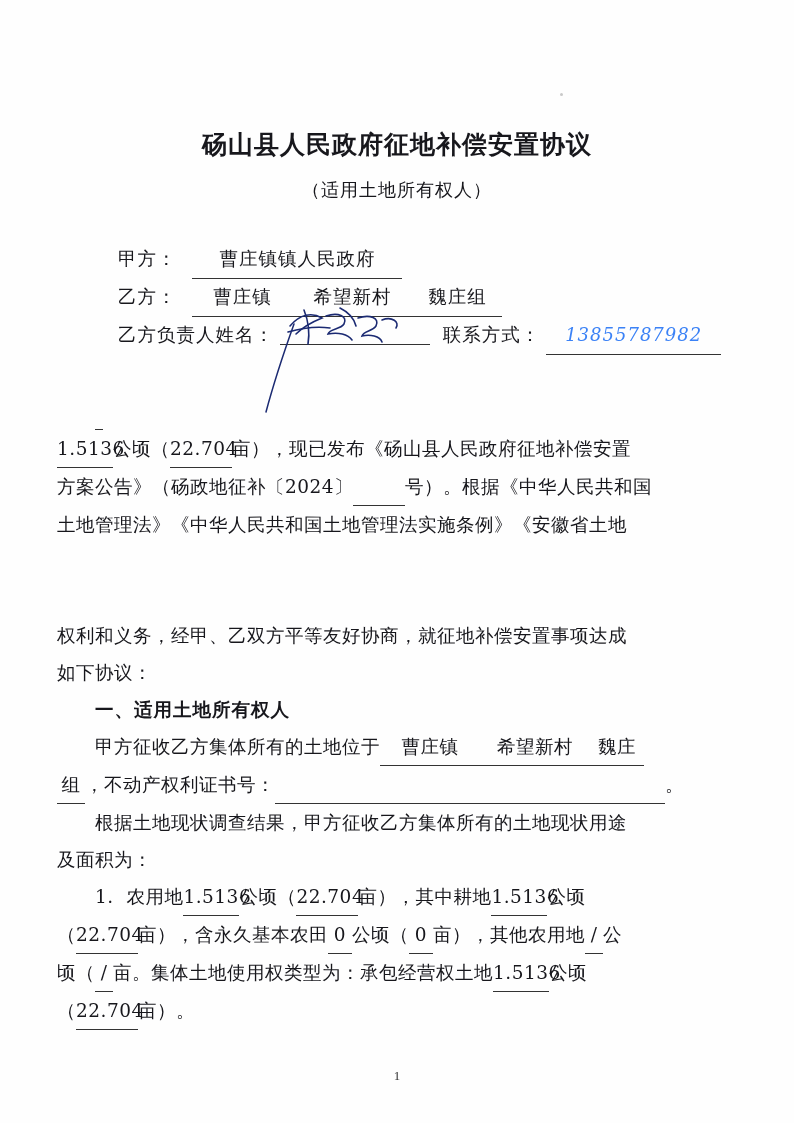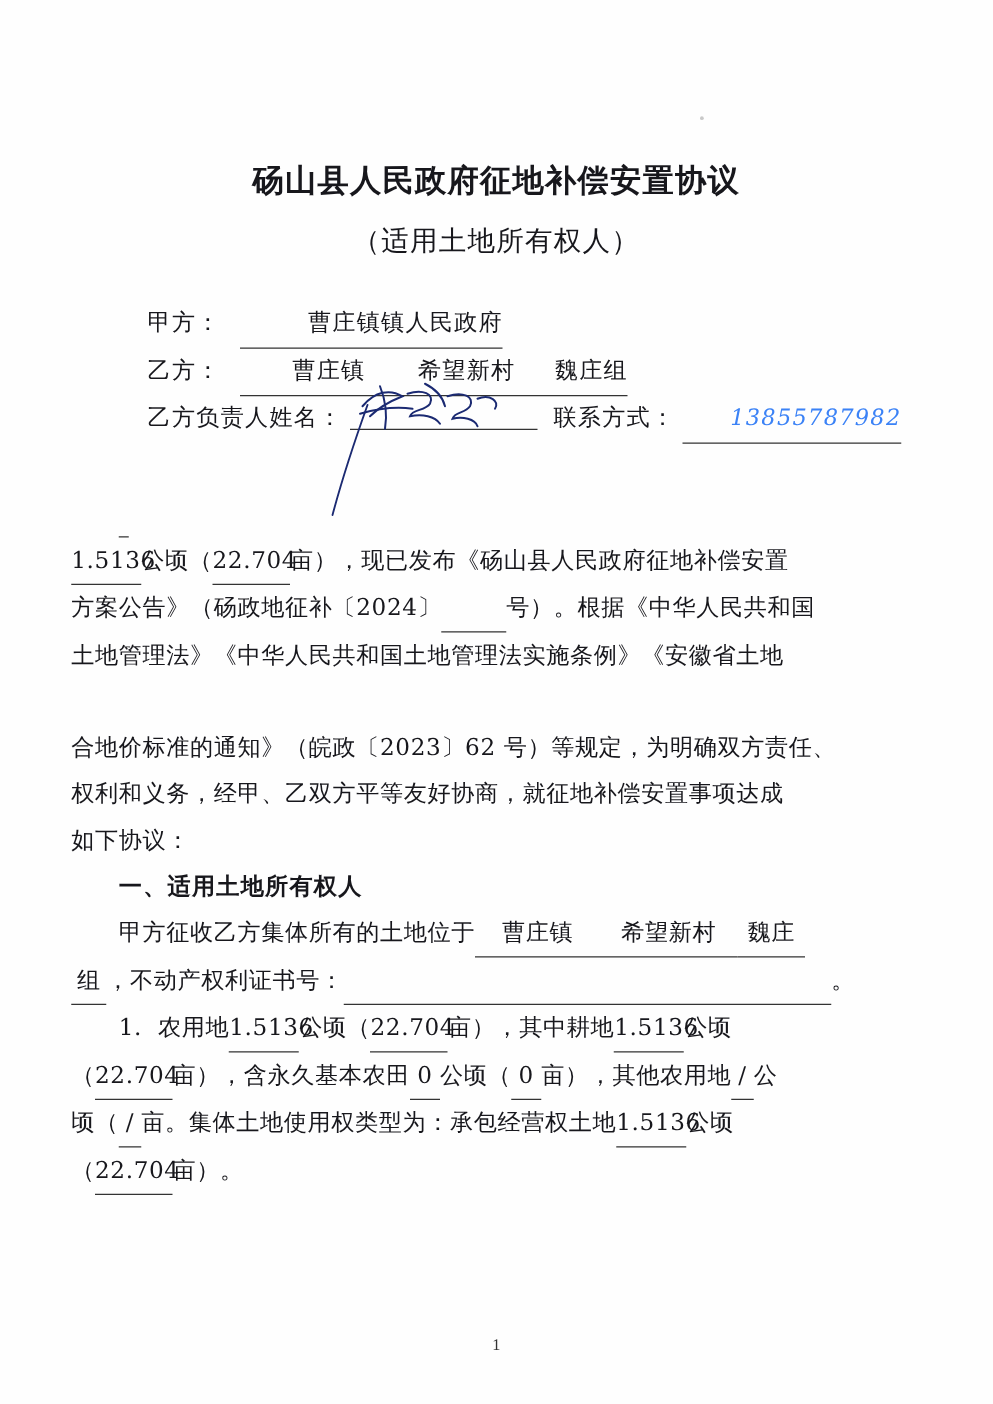--- a/index.html
+++ b/index.html
@@ -39,21 +39,21 @@
     font-weight: bold;
     letter-spacing: 1px;
     font-family: "DejaVu Serif", "Liberation Serif", serif;
   }
   .doc-subtitle {
     position: absolute;
     top: 178px;
     left: 0;
     width: 794px;
     text-align: center;
-    font-size: 22px;
+    font-size: 18px;
     letter-spacing: 1px;
   }
   .fields {
     position: absolute;
     top: 240px;
     left: 118px;
     width: 600px;
     font-size: 18.5px;
     line-height: 38px;
   }
@@ -62,21 +62,21 @@
     height: 38px;
     white-space: nowrap;
   }
   .field-label {
     letter-spacing: 1px;
     font-family: Liberation Mono, monospace;
   }
   .ul {
     display: inline-block;
     border-bottom: 1.2px solid #333;
-    text-align: right;
+    text-align: center;
     letter-spacing: 1px;
   }
   .handwrite {
     font-family: "DejaVu Serif", "Liberation Serif", serif;
     font-style: italic;
     color: #3b82f6;
     font-size: 18px;
     letter-spacing: 1px;
   }
   .sig-wrap {
@@ -176,32 +176,36 @@
   </svg>
 
   <div class="body-text">
 
     <p class="p">
       <span style="display:inline-block;width:38px;"></span><span class="fill" style="width:8px;">&nbsp;</span><br>
       <span class="fill" style="width:56px;">1.5136</span><span>公顷（</span><span class="fill" style="width:62px;">22.704</span><span>亩），现已发布《砀山县人民政府征地补偿安置</span><br>
       <span>方案公告》（砀政地征补〔2024〕</span><span class="fill-long" style="width:52px;">&nbsp;</span><span>号）。根据《中华人民共和国</span><br>
       <span>土地管理法》《中华人民共和国土地管理法实施条例》《安徽省土地</span><br>
       <br>
-      <span>合地价标准的通知》（皖政〔2023〕62 号）等规定，为明确双方责任、</span><br>
+      <br>
       <span>权利和义务，经甲、乙双方平等友好协商，就征地补偿安置事项达成</span><br>
       <span>如下协议：</span>
     </p>
 
     <p class="p heading" style="margin-top:0;">一、适用土地所有权人</p>
 
     <p class="p">
       <span style="display:inline-block;width:38px;"></span><span>甲方征收乙方集体所有的土地位于</span><span class="fill" style="width:100px;">曹庄镇</span><span class="fill" style="width:110px;">希望新村</span><span class="fill" style="width:54px;">魏庄</span><br>
       <span class="fill" style="width:28px;">组</span><span>，不动产权利证书号：</span><span class="fill-long" style="width:390px;">&nbsp;</span><span>。</span>
     </p>
 
+    <p class="p">
+      <span style="display:inline-block;width:38px;"></span><span>根据土地现状调查结果，甲方征收乙方集体所有的土地现状用途</span><br>
+      <span>及面积为：</span>
+    </p>
 
     <p class="p">
       <span style="display:inline-block;width:38px;"></span><span>1.</span>&nbsp;&nbsp;<span>农用地</span><span class="fill" style="width:56px;">1.5136</span><span>公顷（</span><span class="fill" style="width:62px;">22.704</span><span>亩），其中耕地</span><span class="fill" style="width:56px;">1.5136</span><span>公顷</span><br>
       <span>（</span><span class="fill" style="width:62px;">22.704</span><span>亩），含永久基本农田</span><span class="fill" style="width:24px;">0</span><span>公顷（</span><span class="fill" style="width:24px;">0</span><span>亩），其他农用地</span><span class="fill" style="width:18px;">/</span><span>公</span><br>
       <span>顷（</span><span class="fill" style="width:18px;">/</span><span>亩。集体土地使用权类型为：承包经营权土地</span><span class="fill" style="width:56px;">1.5136</span><span>公顷</span><br>
       <span>（</span><span class="fill" style="width:62px;">22.704</span><span>亩）。</span>
     </p>
 
   </div>
 

